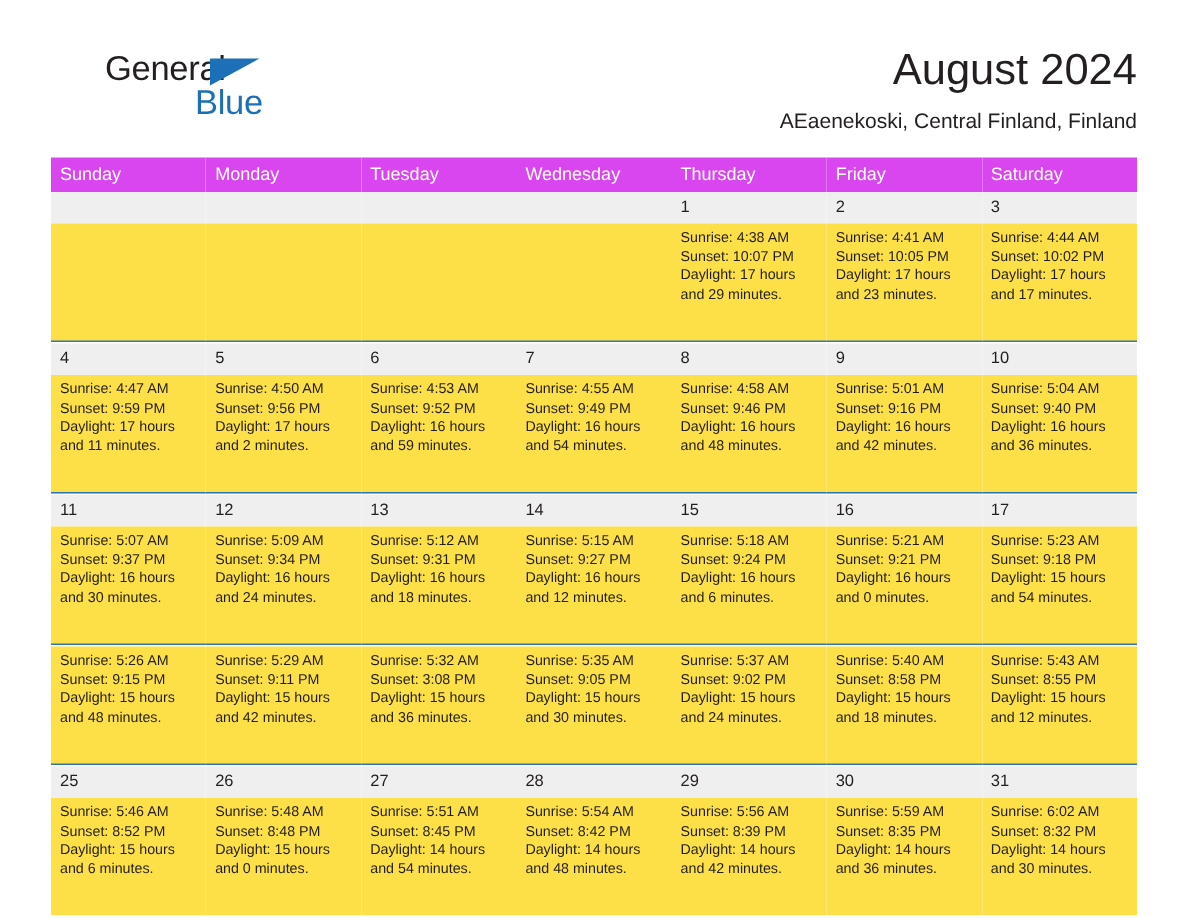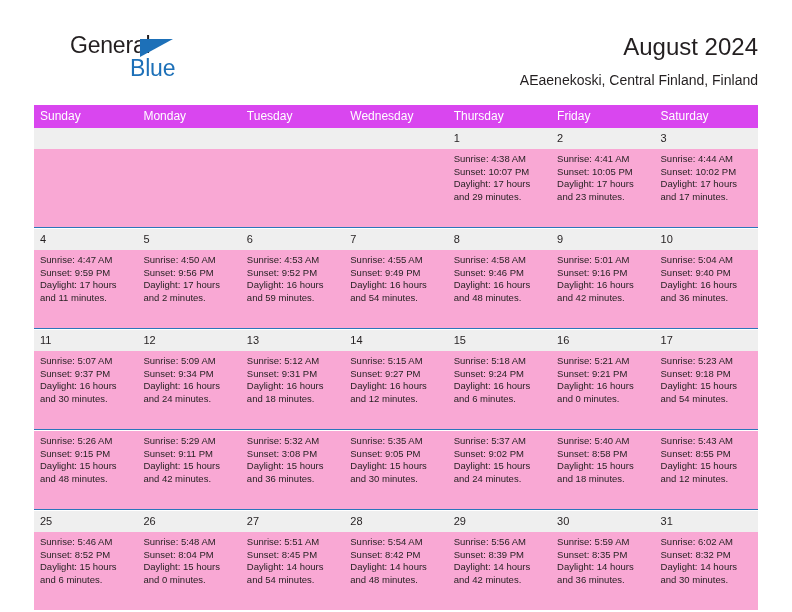--- a/index.html
+++ b/index.html
@@ -65,21 +65,21 @@
     font-family: "Liberation Sans", sans-serif;
   }
 
   .titles {
     position: absolute;
     right: 0;
     top: 0;
     text-align: right;
   }
   .cal-title {
-    font-size: 24px;
+    font-size: 29px;
     font-weight: normal;
     color: #231f20;
     line-height: 34px;
     white-space: nowrap;
   }
   .cal-subtitle {
     font-size: 14px;
     color: #231f20;
     line-height: 20px;
     margin-top: 6px;
@@ -120,21 +120,21 @@
     color: #231f20;
     padding: 4px 0 4px 6px;
     line-height: 13px;
     height: 13px;
     vertical-align: top;
   }
   .daynum-row td.empty {
     background: #efefef;
   }
   .info-row td {
-    background: #f9a8d4;
+    background: #fde047;
     font-size: 9.5px;
     color: #231f20;
     padding: 4px 8px 14px 6px;
     line-height: 12.6px;
     vertical-align: top;
     height: 60px;
   }
   .info-row td .line {
     display: block;
     white-space: nowrap;
@@ -425,21 +425,21 @@
           </tr>
           <tr class="info-row">
             <td>
               <span class="line">Sunrise: 5:46 AM</span>
               <span class="line">Sunset: 8:52 PM</span>
               <span class="line">Daylight: 15 hours</span>
               <span class="line">and 6 minutes.</span>
             </td>
             <td>
               <span class="line">Sunrise: 5:48 AM</span>
-              <span class="line">Sunset: 8:04 PM</span>
+              <span class="line">Sunset: 8:48 PM</span>
               <span class="line">Daylight: 15 hours</span>
               <span class="line">and 0 minutes.</span>
             </td>
             <td>
               <span class="line">Sunrise: 5:51 AM</span>
               <span class="line">Sunset: 8:45 PM</span>
               <span class="line">Daylight: 14 hours</span>
               <span class="line">and 54 minutes.</span>
             </td>
             <td>

